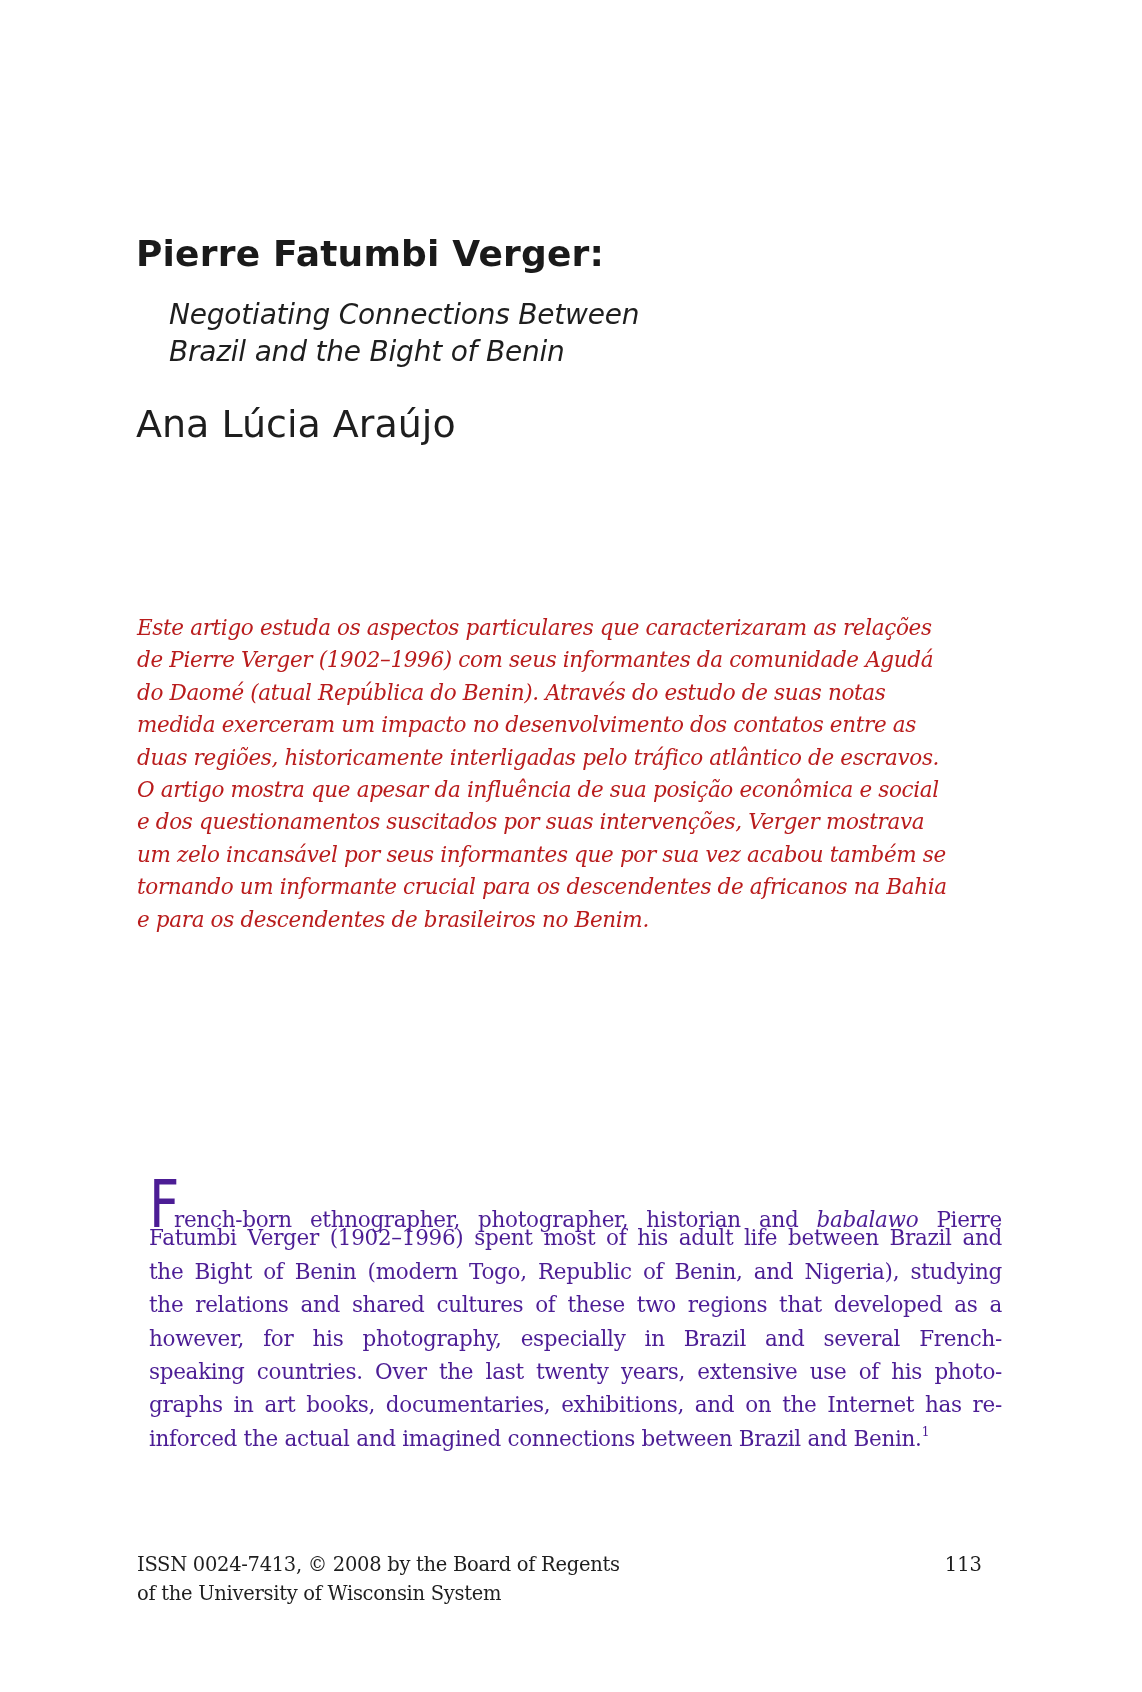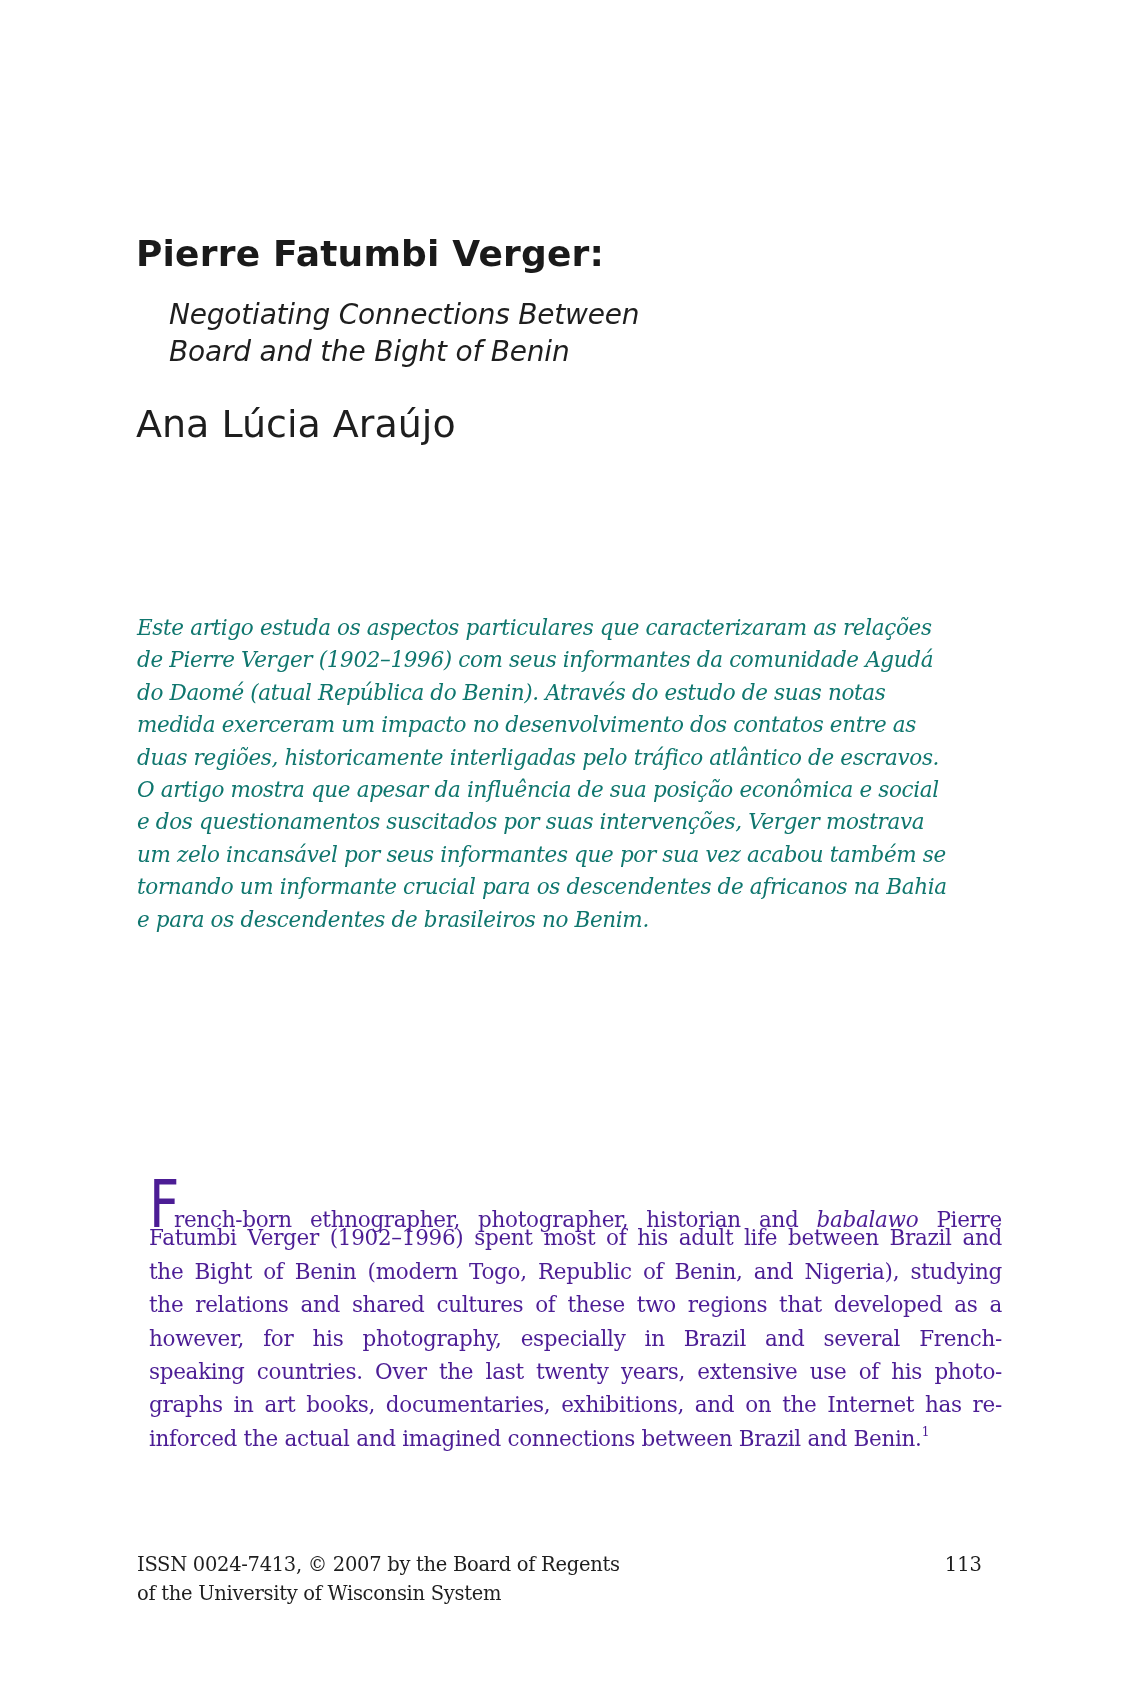--- a/index.html
+++ b/index.html
@@ -17,21 +17,21 @@
   }
   .subtitle span { display: block; white-space: nowrap; }
   .author {
     position: absolute; left: 136px; top: 404px;
     font-family: "DejaVu Sans", sans-serif;
     font-size: 38px; line-height: 40px; margin: 0; color: #1e1e1e;
   }
   .abstract {
     position: absolute; left: 137px; top: 612px; width: 860px;
     font-family: "DejaVu Serif", serif; font-style: italic;
-    font-size: 21.5px; line-height: 32.4px; margin: 0; color: #0f766e; letter-spacing: -0.35px;
+    font-size: 21.5px; line-height: 32.4px; margin: 0; color: #b91c1c; letter-spacing: -0.35px;
   }
   .abstract span { display: block; white-space: nowrap; }
   .body {
     position: absolute; left: 137px; top: 1176px; width: 853px;
     font-family: "DejaVu Serif", serif;
     font-size: 21.5px; line-height: 33.4px; margin: 12px; color: #4c1d95; letter-spacing: -0.3px;
   }
   .body .line { display: block; white-space: nowrap; text-align: justify; text-align-last: justify; height: 33.4px; }
   .body .line.last { text-align-last: left; }
   .dropcap {
@@ -54,21 +54,21 @@
 </style>
 </head>
 <body>
 
 <div class="page">
 
   <h1 class="title">Pierre Fatumbi Verger:</h1>
 
   <div class="subtitle">
     <span>Negotiating Connections Between</span>
-    <span>Board and the Bight of Benin</span>
+    <span>Brazil and the Bight of Benin</span>
   </div>
 
   <div class="author">Ana Lúcia Araújo</div>
 
   <div class="abstract">
     <span>Este artigo estuda os aspectos particulares que caracterizaram as relações</span>
     <span>de Pierre Verger (1902–1996) com seus informantes da comunidade Agudá</span>
     <span>do Daomé (atual República do Benin). Através do estudo de suas notas</span>
     <span>medida exerceram um impacto no desenvolvimento dos contatos entre as</span>
     <span>duas regiões, historicamente interligadas pelo tráfico atlântico de escravos.</span>
@@ -84,19 +84,19 @@
     <span class="line">Fatumbi Verger (1902–1996) spent most of his adult life between Brazil and</span>
     <span class="line">the Bight of Benin (modern Togo, Republic of Benin, and Nigeria), studying</span>
     <span class="line">the relations and shared cultures of these two regions that developed as a</span>
     <span class="line">however, for his photography, especially in Brazil and several French-</span>
     <span class="line">speaking countries. Over the last twenty years, extensive use of his photo-</span>
     <span class="line">graphs in art books, documentaries, exhibitions, and on the Internet has re-</span>
     <span class="line last"><span>inforced the actual and imagined connections between Brazil and Benin.</span><sup>1</sup></span>
   </div>
 
   <div class="footer">
-    <span class="row">ISSN 0024-7413, © 2007 by the Board of Regents</span>
+    <span class="row">ISSN 0024-7413, © 2008 by the Board of Regents</span>
     <span class="row">of the University of Wisconsin System</span>
   </div>
 
   <div class="page-number">113</div>
 
 </div>
 
 </body></html>

